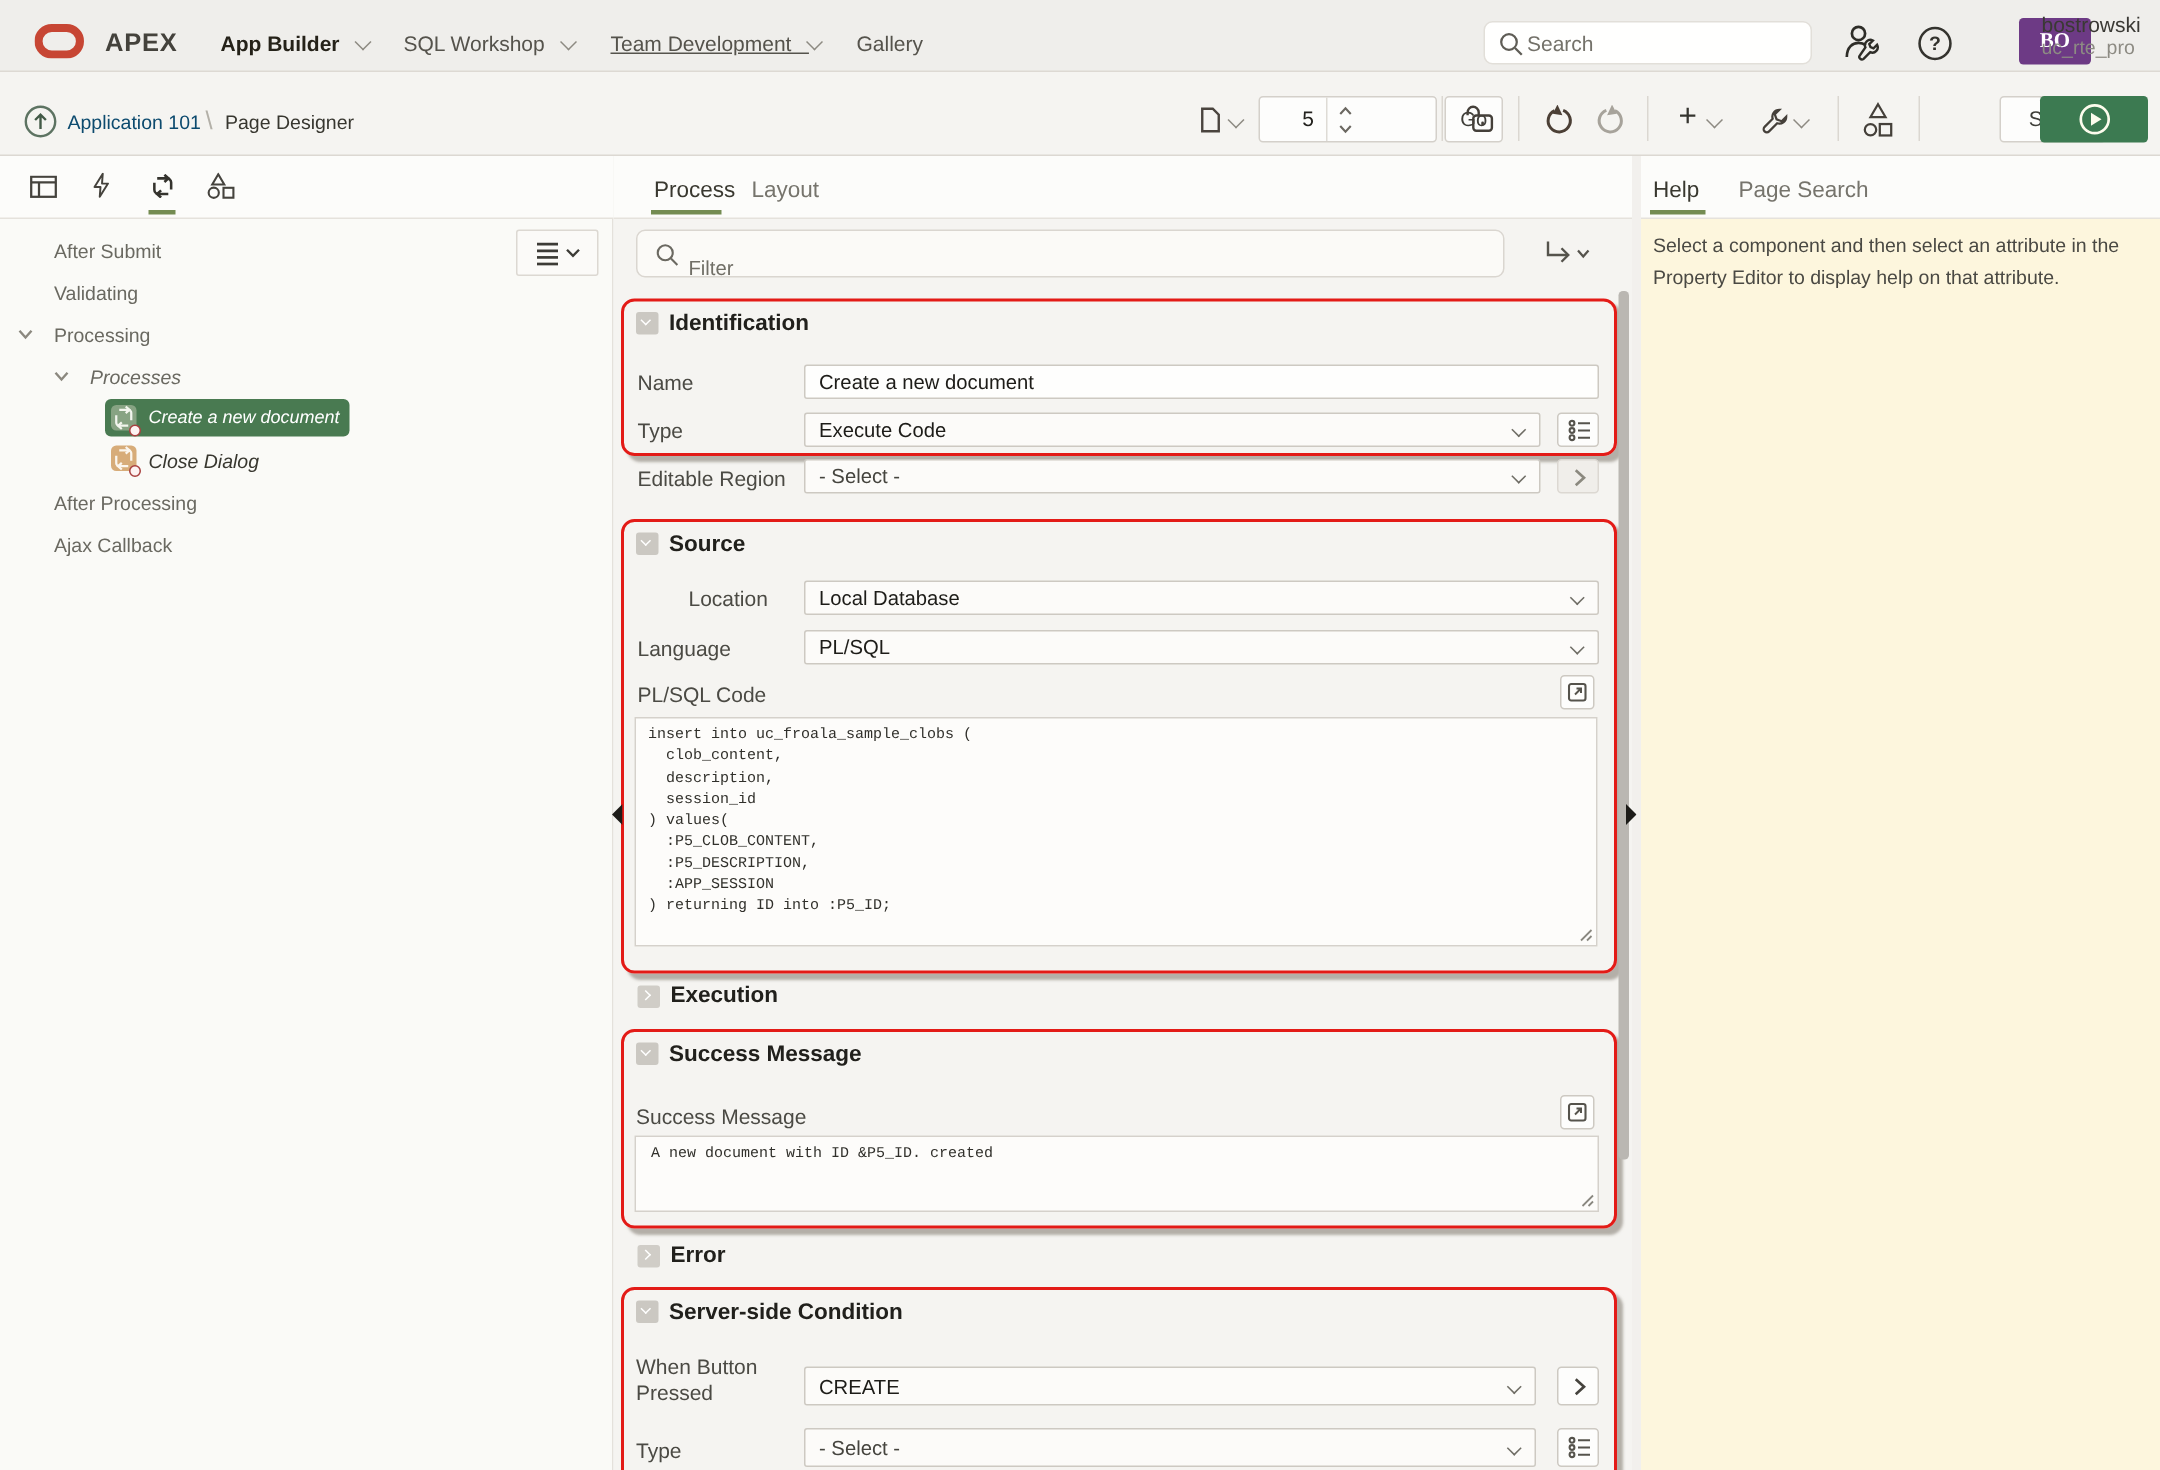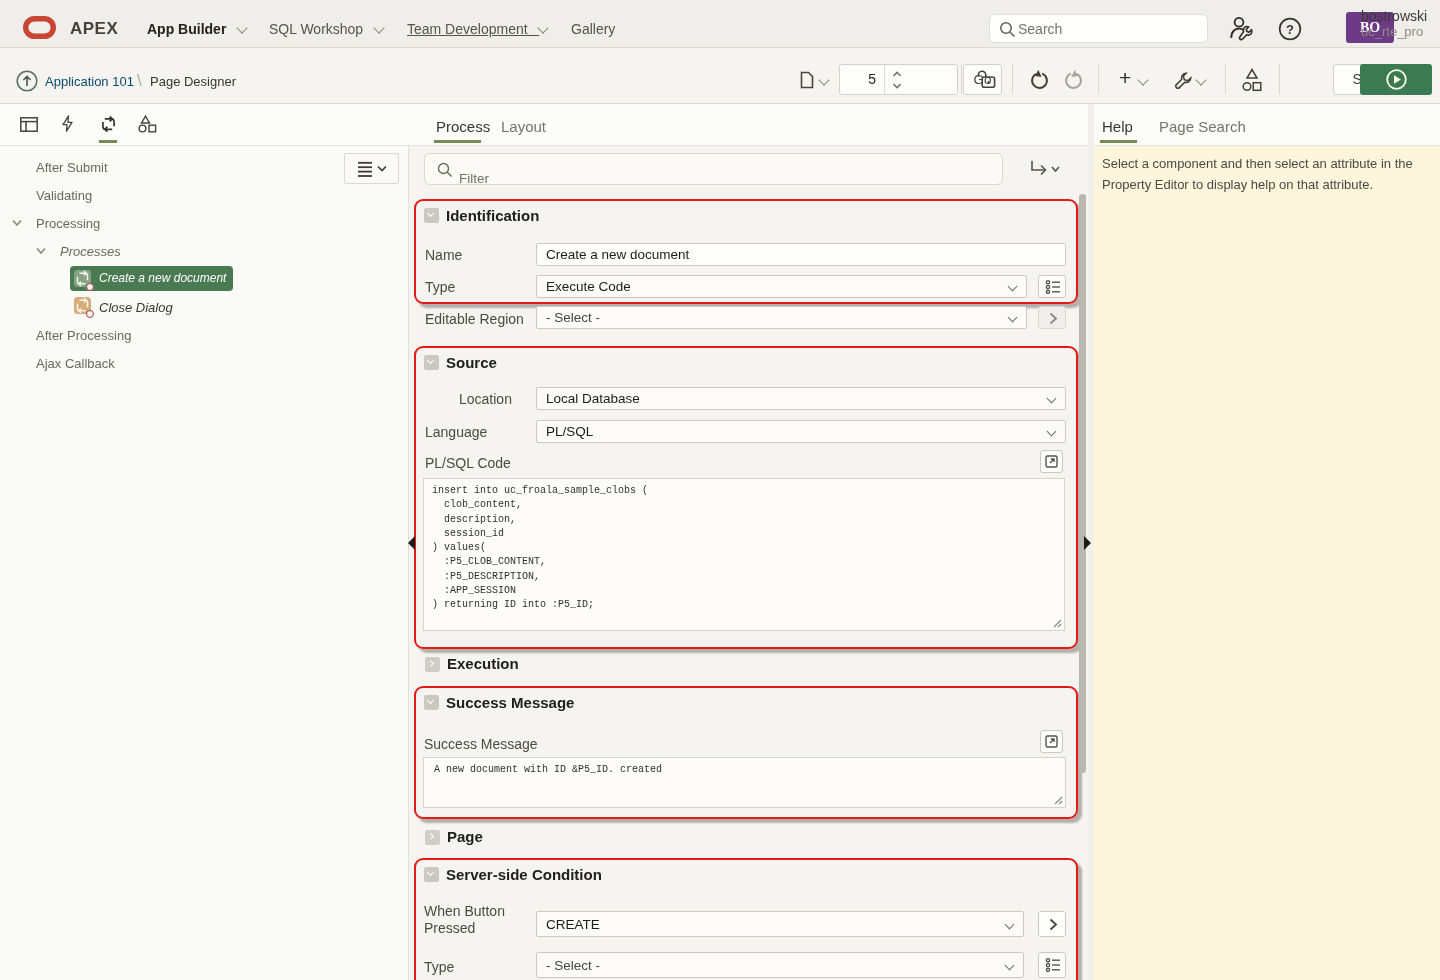--- a/index.html
+++ b/index.html
@@ -352,21 +352,21 @@
 <svg class="abs" style="left:1053px;top:795px;" width="10" height="10" viewBox="0 0 10 10">
     <g stroke="#8a8880" stroke-width="1.2">
       <line x1="2" y1="9" x2="9" y2="2"></line>
       <line x1="6" y1="9" x2="9" y2="6"></line>
     </g>
   </svg>
 
 <div class="cbtn" style="left:425px;top:830px;background:#d0cdc7;">
     <span class="cr"></span>
   </div>
-<div class="sechdr" style="left:447px;top:828px;">Page</div>
+<div class="sechdr" style="left:447px;top:828px;">Error</div>
 
 <div class="cbtn" style="left:424px;top:867px;">
     <span class="cv"></span>
   </div>
 <div class="sechdr" style="left:446px;top:866px;">Server-side Condition</div>
 <div class="lbl" style="left:424px;top:903px;line-height:17px;">When Button<br>Pressed</div>
 <div class="fld" style="left:536px;top:911px;width:488px;height:26px;">
     <span class="ftxt" style="top:5px;">CREATE</span>
     <span class="fchev" style="top:9px;"></span>
   </div>

